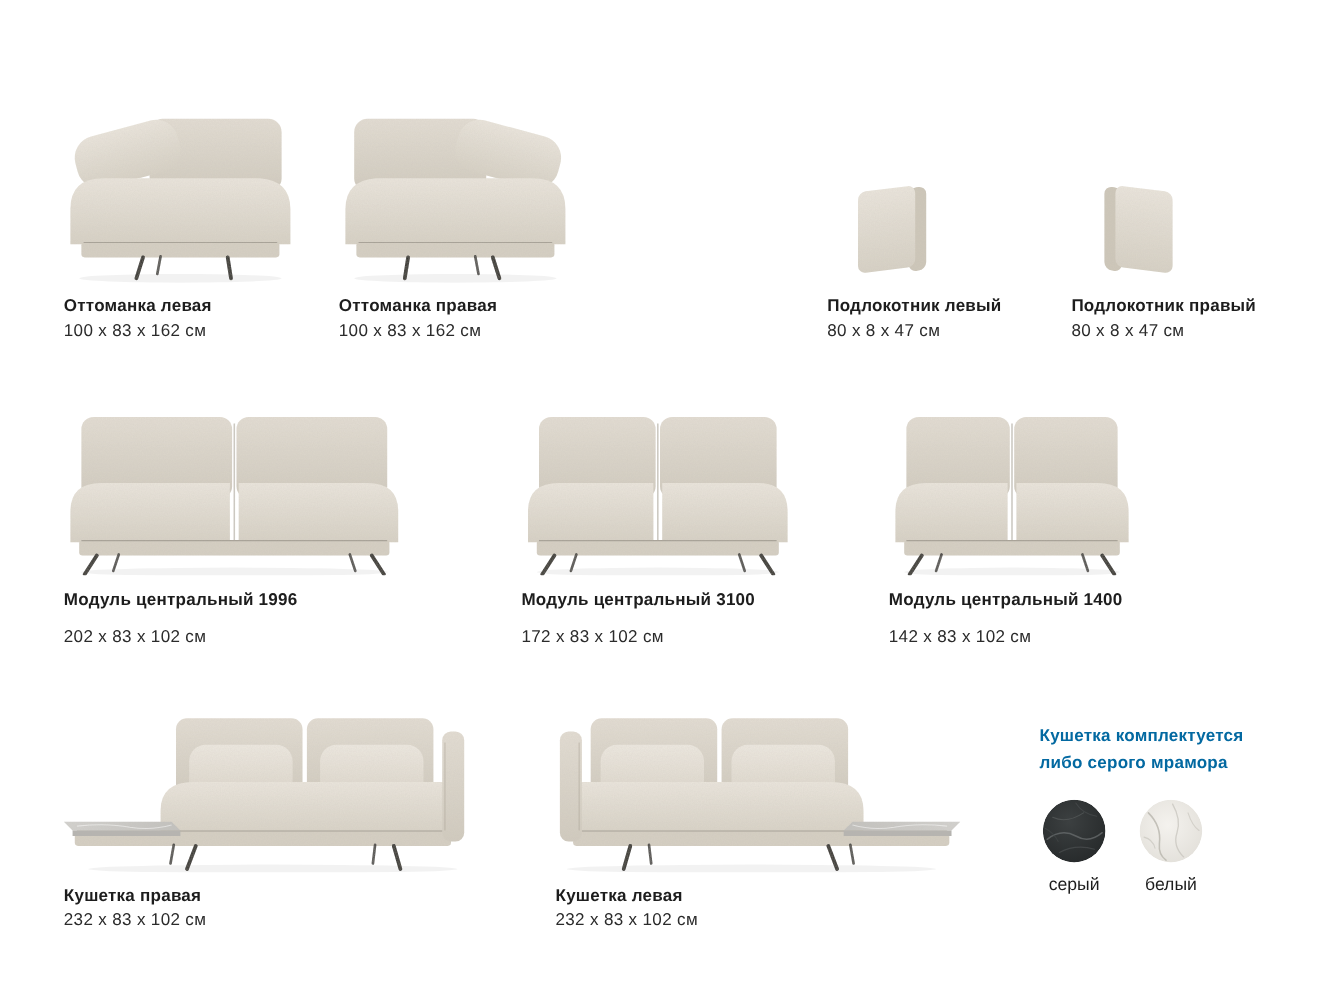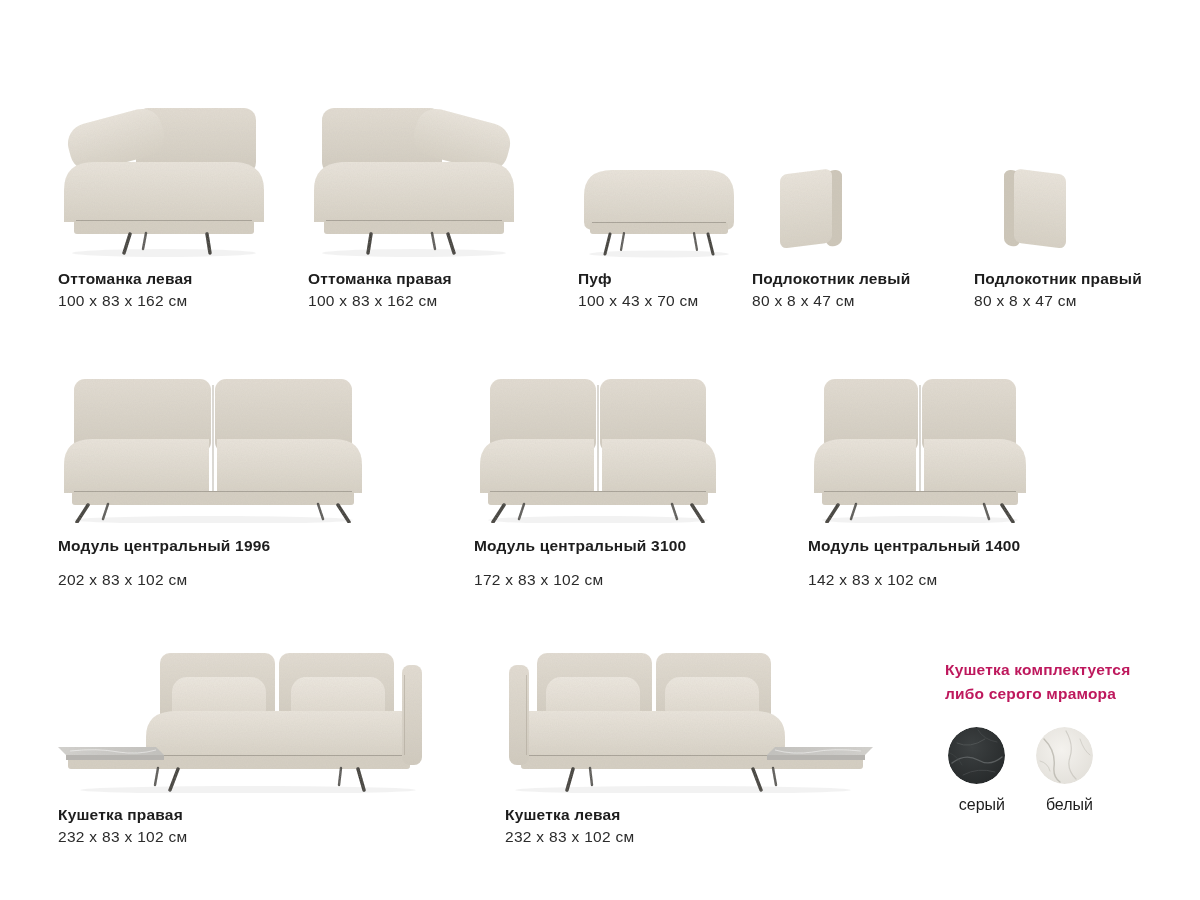--- a/index.html
+++ b/index.html
@@ -30,24 +30,24 @@
     position:absolute; left:0; white-space:nowrap;
     font-size:15.5px; font-weight:400; letter-spacing:.3px; color:#2b2b2b;
   }
   .r1 .name { top:170px; } .r1 .dims { top:192px; }
   .r2 .name { top:162px; } .r2 .dims { top:196px; }
   .r3 .name { top:161px; } .r3 .dims { top:183px; }
 
   .note { position:absolute; left:945px; top:658px; width:235px; }
   .note-line {
     font-size:15.5px; font-weight:700; letter-spacing:.2px;
-    line-height:24px; white-space:nowrap; color:#be185d;
+    line-height:24px; white-space:nowrap; color:#0369a1;
   }
   .swatches { position:absolute; left:948px; top:727px; display:flex; gap:31px; }
-  .swatch { display:flex; flex-direction:column; align-items:flex-end; width:57px; }
+  .swatch { display:flex; flex-direction:column; align-items:center; width:57px; }
   .swatch-label { margin-top:12px; font-size:16px; font-weight:400; color:#1d1d1d; }
   svg { display:block; }
 </style>
 </head>
 <body>
 
 <svg width="0" height="0" style="position:absolute" aria-hidden="true">
   <defs>
     <linearGradient id="gA" x1="0" y1="0" x2="0" y2="1">
       <stop offset="0" stop-color="#eae5dc"></stop>
@@ -124,38 +124,20 @@
           <path d="M72,134 L66,153" stroke="#2b2a28" stroke-width="3.4" stroke-linecap="round"></path>
           <path d="M88,133 L85,149" stroke="#2b2a28" stroke-width="2.4" stroke-linecap="round" opacity="0.85"></path>
           <path d="M149,134 L152,153" stroke="#2b2a28" stroke-width="3.4" stroke-linecap="round"></path>
         </g>
       </svg>
     </div>
     <div class="name">Оттоманка правая</div>
     <div class="dims">100 x 83 x 162 см</div>
   </div>
 
-  <div class="card r1" style="left:578px; top:100px; width:162px; height:210px">
-    <div class="img">
-      <svg width="162" height="100" viewBox="0 0 162 100">
-        <ellipse cx="81" cy="96" rx="70" ry="3.5" fill="#000" opacity="0.05"></ellipse>
-        <g filter="url(#tex)">
-          <path d="M6,64 L6,38 Q6,12 34,12 L128,12 Q156,12 156,38 L156,64 Q156,72 146,72 L16,72 Q6,72 6,64 Z" fill="url(#gA)"></path>
-          <rect x="12" y="64" width="138" height="12" rx="3" fill="#d5cfc3"></rect>
-          <line x1="14" y1="64.5" x2="148" y2="64.5" stroke="#6f695f" stroke-width="1" opacity="0.45"></line>
-          <path d="M32,76 L27,96" stroke="#2b2a28" stroke-width="3" stroke-linecap="round"></path>
-          <path d="M46,75 L43,92" stroke="#2b2a28" stroke-width="2.2" stroke-linecap="round" opacity="0.85"></path>
-          <path d="M116,75 L119,92" stroke="#2b2a28" stroke-width="2.2" stroke-linecap="round" opacity="0.85"></path>
-          <path d="M130,76 L135,96" stroke="#2b2a28" stroke-width="3" stroke-linecap="round"></path>
-        </g>
-      </svg>
-    </div>
-    <div class="name">Пуф</div>
-    <div class="dims">100 x 43 x 70 см</div>
-  </div>
 
   <div class="card r1" style="left:752px; top:100px; width:120px; height:210px">
     <div class="img">
       <svg width="84" height="104" viewBox="0 0 84 104">
         <g filter="url(#tex)">
           <g transform="translate(0,12) skewY(-7)">
             <rect x="56" y="12" width="16" height="76" rx="7" fill="#cec7b9"></rect>
             <rect x="10" y="10" width="52" height="74" rx="7" fill="url(#gA)"></rect>
           </g>
         </g>

